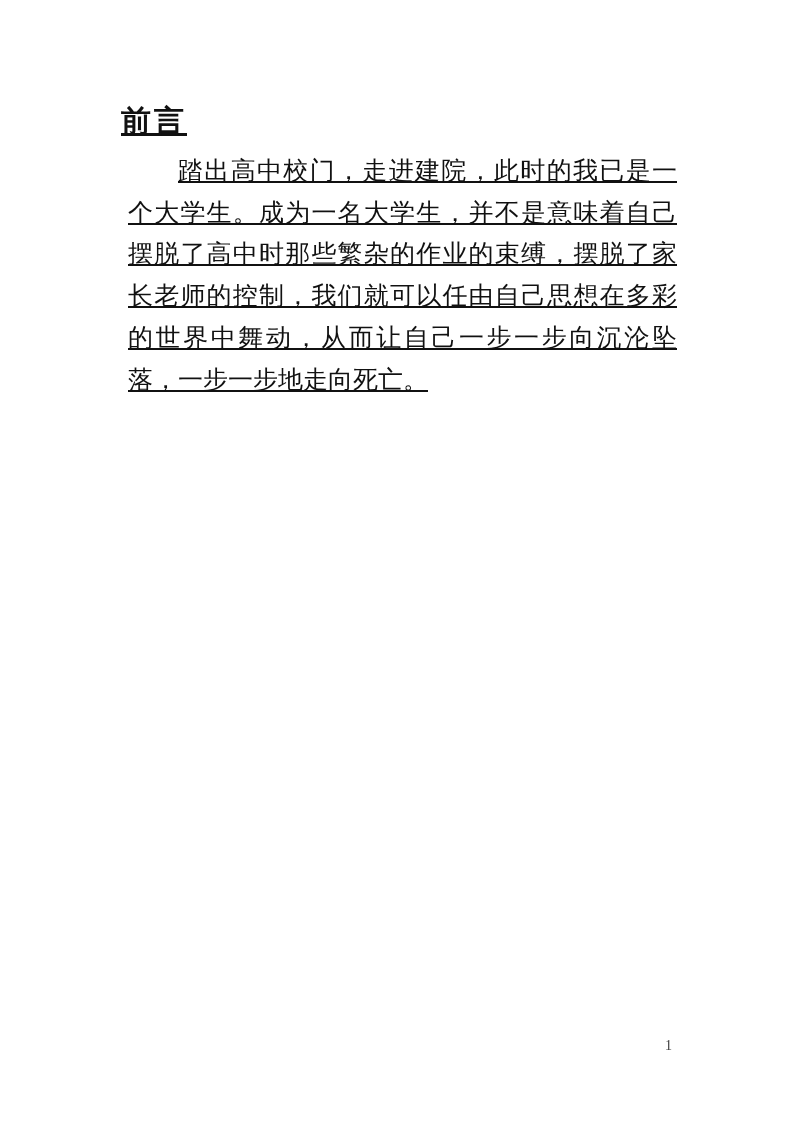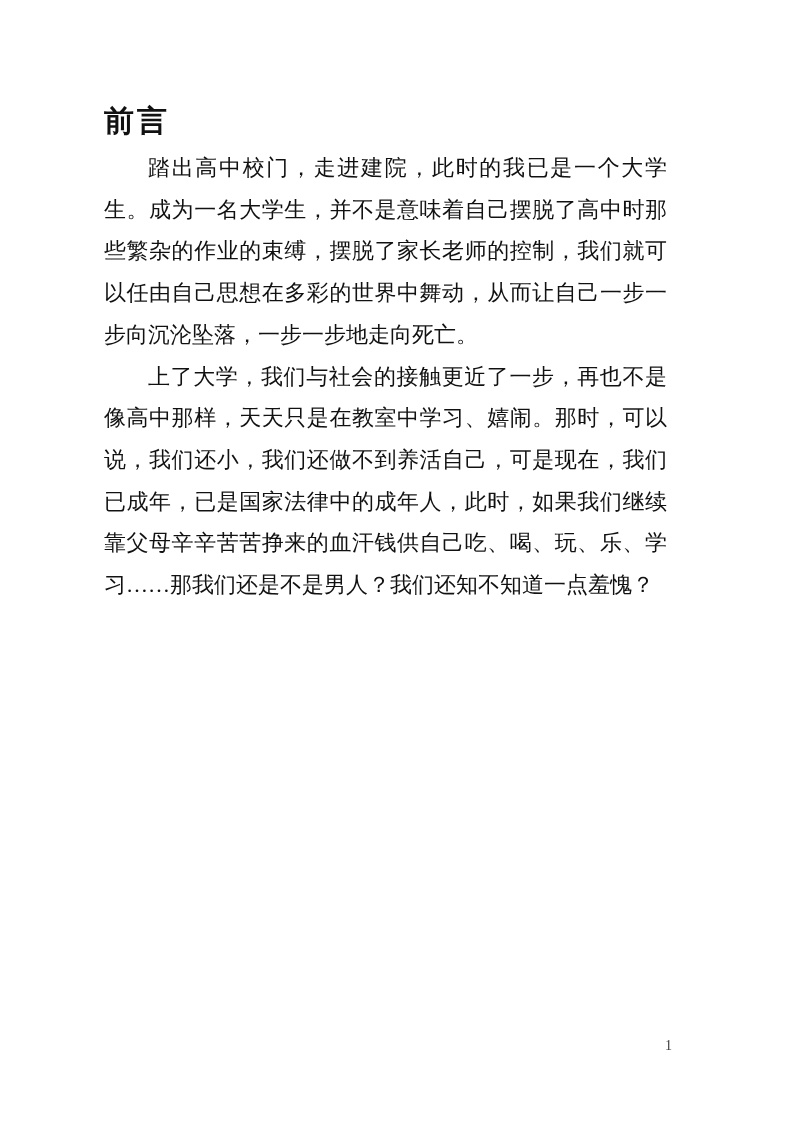--- a/index.html
+++ b/index.html
@@ -11,51 +11,51 @@
     position: relative;
     width: 793px;
     height: 1122px;
     background: #ffffff;
     overflow: hidden;
     font-family: "Liberation Serif", "DejaVu Serif", serif;
     color: #111111;
   }
   .content {
     position: absolute;
-    left: 104px;
+    left: 121px;
     top: 99px;
     width: 563px;
+    text-decoration: underline;
   }
   .doc-title {
     font-size: 30px;
     font-weight: bold;
     line-height: 44px;
     letter-spacing: 3px;
     margin: 0 0 4px 0;
   }
   .body-para {
-    font-size: 22px;
+    font-size: 25px;
     line-height: 41.7px;
     text-align: justify;
     text-indent: 2em;
-    margin: 0;
+    margin: 7px;
     word-break: break-all;
   }
   .page-number {
     position: absolute;
     left: 665px;
     top: 1037px;
     font-size: 14px;
     line-height: 18px;
     color: #3d3d3d;
   }
 </style>
 </head>
 <body>
 
 <div class="page">
   <div class="content">
     <h1 class="doc-title">前言</h1>
     <p class="body-para">踏出高中校门，走进建院，此时的我已是一个大学生。成为一名大学生，并不是意味着自己摆脱了高中时那些繁杂的作业的束缚，摆脱了家长老师的控制，我们就可以任由自己思想在多彩的世界中舞动，从而让自己一步一步向沉沦坠落，一步一步地走向死亡。</p>
-    <p class="body-para">上了大学，我们与社会的接触更近了一步，再也不是像高中那样，天天只是在教室中学习、嬉闹。那时，可以说，我们还小，我们还做不到养活自己，可是现在，我们已成年，已是国家法律中的成年人，此时，如果我们继续靠父母辛辛苦苦挣来的血汗钱供自己吃、喝、玩、乐、学习……那我们还是不是男人？我们还知不知道一点羞愧？</p>
   </div>
   <div class="page-number">1</div>
 </div>
 
 </body></html>

